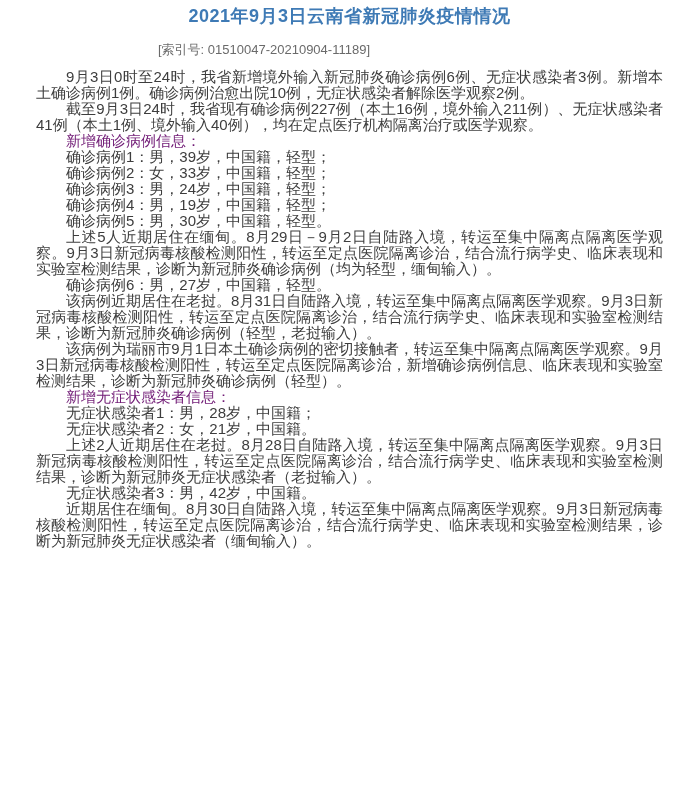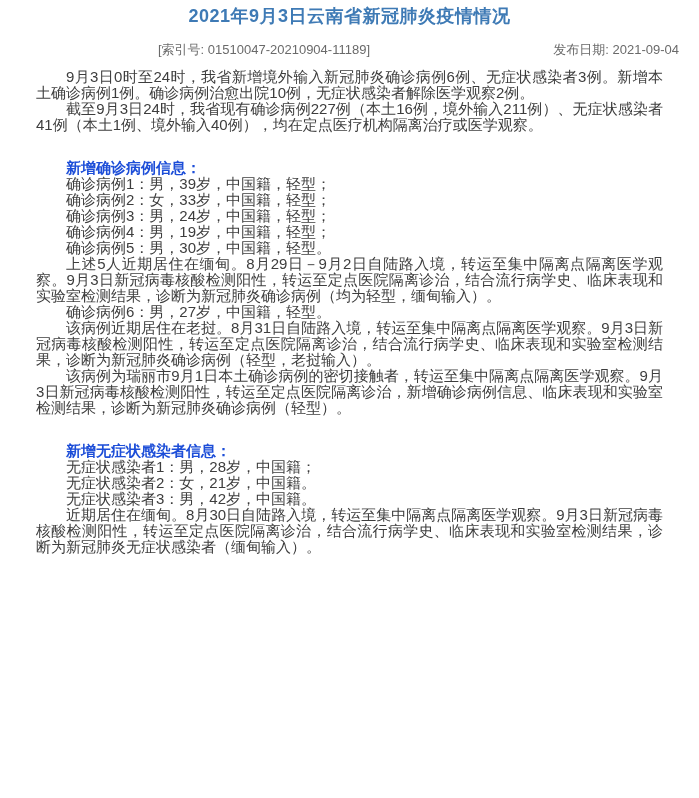--- a/index.html
+++ b/index.html
@@ -55,35 +55,33 @@
     font-size: 15px;
     line-height: 16px;
     text-align: justify;
   }
   .article-body p {
     margin: 0;
     text-indent: 2em;
     word-break: break-all;
   }
   .article-body p.bold {
-    font-weight: bold;
-    color: #1d4ed8;
-    margin-top: 27px;
+    font-weight: normal;
+    color: #701a75;
   }
 </style>
 </head>
 <body>
 
 <div class="page">
 
   <h1 class="article-title">2021年9月3日云南省新冠肺炎疫情情况</h1>
 
   <div class="meta-row">
     <span class="meta-index">[索引号: 01510047-20210904-11189]</span>
-    <span class="meta-date">发布日期: 2021-09-04</span>
   </div>
 
   <div class="article-body">
 
       <p>9月3日0时至24时，我省新增境外输入新冠肺炎确诊病例6例、无症状感染者3例。新增本土确诊病例1例。确诊病例治愈出院10例，无症状感染者解除医学观察2例。</p>
 
       <p>截至9月3日24时，我省现有确诊病例227例（本土16例，境外输入211例）、无症状感染者41例（本土1例、境外输入40例），均在定点医疗机构隔离治疗或医学观察。</p>
 
       <p class="bold">新增确诊病例信息：</p>
 
@@ -105,19 +103,20 @@
 
 
       <p>该病例为瑞丽市9月1日本土确诊病例的密切接触者，转运至集中隔离点隔离医学观察。9月3日新冠病毒核酸检测阳性，转运至定点医院隔离诊治，新增确诊病例信息、临床表现和实验室检测结果，诊断为新冠肺炎确诊病例（轻型）。</p>
 
       <p class="bold">新增无症状感染者信息：</p>
 
       <p>无症状感染者1：男，28岁，中国籍；</p>
 
       <p>无症状感染者2：女，21岁，中国籍。</p>
 
+      <p>上述2人近期居住在老挝。8月28日自陆路入境，转运至集中隔离点隔离医学观察。9月3日新冠病毒核酸检测阳性，转运至定点医院隔离诊治，结合流行病学史、临床表现和实验室检测结果，诊断为新冠肺炎无症状感染者（老挝输入）。</p>
 
       <p>无症状感染者3：男，42岁，中国籍。</p>
 
       <p>近期居住在缅甸。8月30日自陆路入境，转运至集中隔离点隔离医学观察。9月3日新冠病毒核酸检测阳性，转运至定点医院隔离诊治，结合流行病学史、临床表现和实验室检测结果，诊断为新冠肺炎无症状感染者（缅甸输入）。</p>
     </div>
 
 </div>
 
 </body></html>

